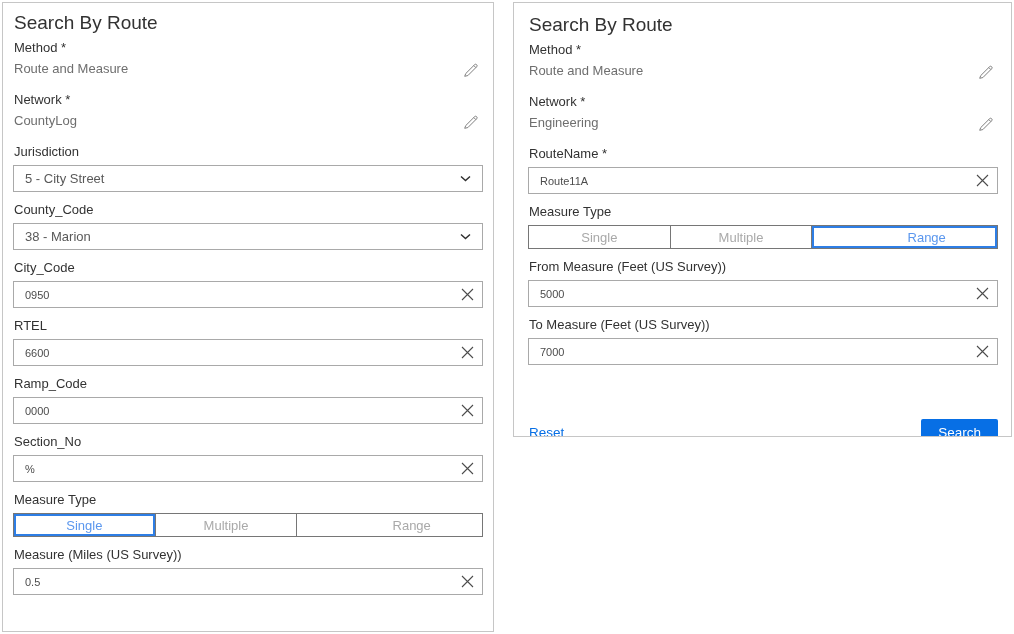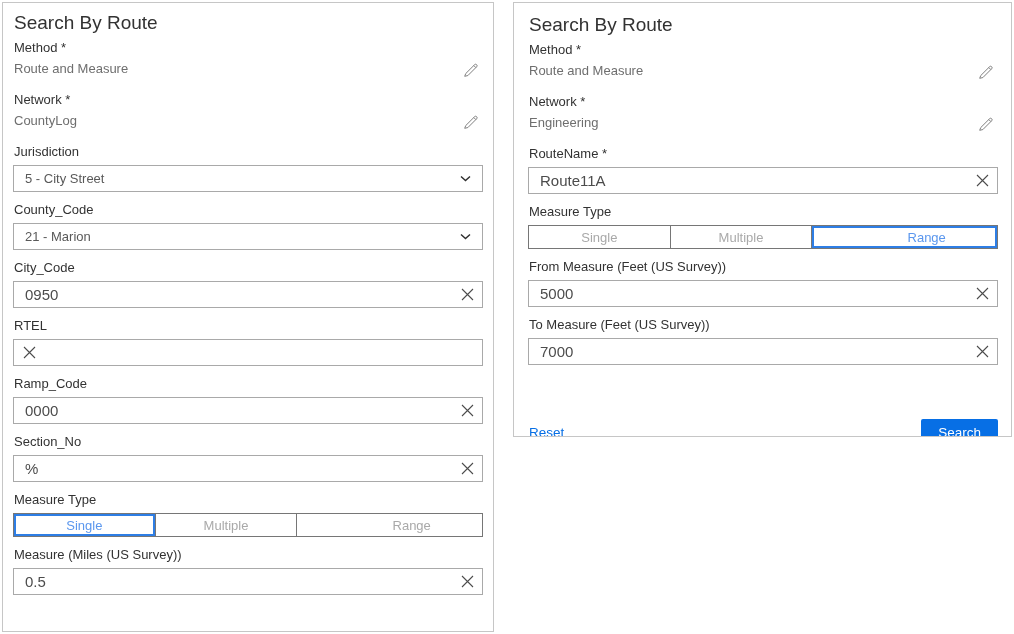--- a/index.html
+++ b/index.html
@@ -52,21 +52,21 @@
     display: flex;
     align-items: center;
   }
   .inputbox input {
     flex: 1;
     min-width: 0;
     border: none;
     outline: none;
     background: transparent;
     font-family: "Liberation Sans", "DejaVu Sans", sans-serif;
-    font-size: 15px;
+    font-size: 11px;
     color: #4c4c4c;
     padding: 0 6px 0 11px;
   }
   .clear-btn {
     width: 30px;
     height: 100%;
     display: flex;
     align-items: center;
     justify-content: center;
     cursor: pointer;
@@ -161,21 +161,21 @@
     <span class="select-value">5 - City Street</span>
     <span class="chev">
       <svg width="11" height="7" viewBox="0 0 11 7">
           <polyline points="1,1.5 5.5,5.5 10,1.5" fill="none" stroke="#2e2e2e" stroke-width="1.4"></polyline>
         </svg>
     </span>
   </div>
 
   <div class="fld-label">County_Code</div>
   <div class="selectbox">
-    <span class="select-value">21 - Marion</span>
+    <span class="select-value">38 - Marion</span>
     <span class="chev">
       <svg width="11" height="7" viewBox="0 0 11 7">
           <polyline points="1,1.5 5.5,5.5 10,1.5" fill="none" stroke="#2e2e2e" stroke-width="1.4"></polyline>
         </svg>
     </span>
   </div>
 
   <div class="fld-label">City_Code</div>
   <div class="inputbox">
     <input type="text" value="0950" style="">
@@ -183,20 +183,21 @@
       <span>
         <svg width="13" height="13" viewBox="0 0 13 13">
             <path d="M1 1 L12 12 M12 1 L1 12" stroke="#4c4c4c" stroke-width="1.1"></path>
           </svg>
       </span>
     </span>
   </div>
 
   <div class="fld-label">RTEL</div>
   <div class="inputbox">
+    <input type="text" value="6600" style="">
     <span class="clear-btn">
       <span>
         <svg width="13" height="13" viewBox="0 0 13 13">
             <path d="M1 1 L12 12 M12 1 L1 12" stroke="#4c4c4c" stroke-width="1.1"></path>
           </svg>
       </span>
     </span>
   </div>
 
   <div class="fld-label">Ramp_Code</div>

